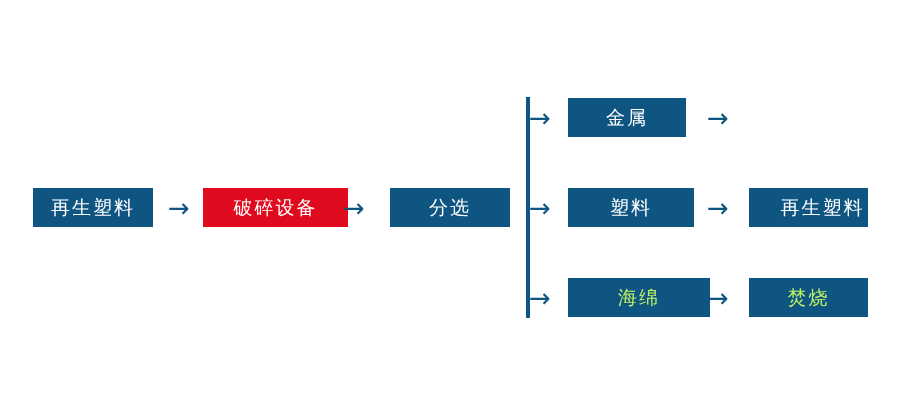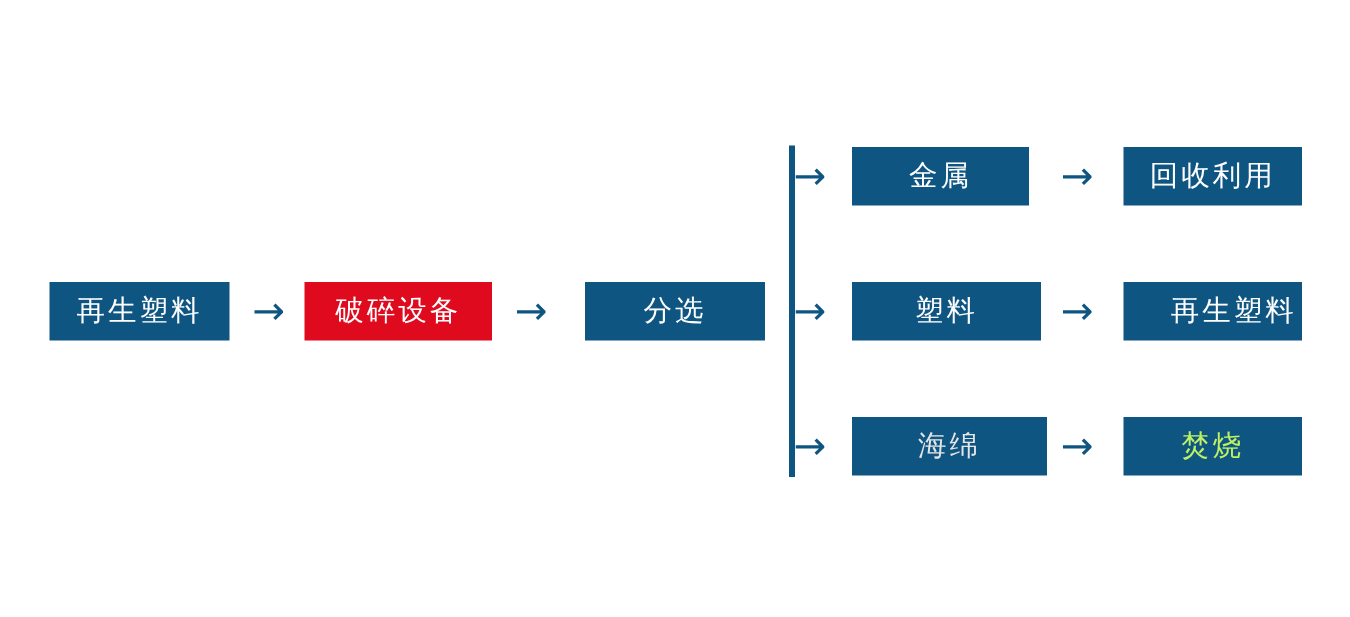--- a/index.html
+++ b/index.html
@@ -65,45 +65,44 @@
 </style>
 </head>
 <body>
 
 <div id="canvas" style="background: rgb(255, 255, 255);">
 
   <div class="node blue" style="left: 33px; top: 188px; width: 120px; height: 39px; background: rgb(15, 85, 130); color: rgb(255, 255, 255);">再生塑料</div>
 
   <div class="arrow" style="left: 163px; top: 188px; width: 32px; height: 39px; color: rgb(15, 85, 130);">→</div>
 
-  <div class="node red" style="left: 203px; top: 188px; width: 125px; height: 39px; background: rgb(224, 10, 30); color: rgb(255, 255, 255);">破碎设备</div>
+  <div class="node red" style="left: 203px; top: 188px; width: 145px; height: 39px; background: rgb(224, 10, 30); color: rgb(255, 255, 255);">破碎设备</div>
 
   <div class="arrow" style="left: 338px; top: 188px; width: 32px; height: 39px; color: rgb(15, 85, 130);">→</div>
 
   <div class="node blue" style="left: 379px; top: 188px; width: 120px; height: 39px; background: rgb(15, 85, 130); color: rgb(255, 255, 255); margin-left: 11px;">分选</div>
 
   <div class="vline" style="left: 526px; top: 97px; width: 4px; height: 221px; background: rgb(15, 85, 130);"></div>
 
   <div class="branch-arrow" style="left: 529px; top: 98px; width: 38px; height: 39px; color: rgb(15, 85, 130);">→</div>
 
   <div class="node blue" style="left: 568px; top: 98px; width: 118px; height: 39px; background: rgb(15, 85, 130); color: rgb(255, 255, 255);">金属</div>
 
   <div class="arrow" style="left: 695px; top: 98px; width: 46px; height: 39px; color: rgb(15, 85, 130);">→</div>
 
-  <div class="node blue" style="left: 749px; top: 98px; width: 119px; height: 39px; background: rgb(15, 85, 130); color: rgb(255, 255, 255);">回收利用</div>
 
   <div class="branch-arrow" style="left: 529px; top: 188px; width: 38px; height: 39px; color: rgb(15, 85, 130);">→</div>
 
   <div class="node blue" style="left: 568px; top: 188px; width: 126px; height: 39px; background: rgb(15, 85, 130); color: rgb(255, 255, 255);">塑料</div>
 
   <div class="arrow" style="left: 695px; top: 188px; width: 46px; height: 39px; color: rgb(15, 85, 130);">→</div>
 
   <div class="node blue" style="left: 749px; top: 188px; width: 119px; height: 39px; background: rgb(15, 85, 130); color: #ffffff; padding-left: 28px;">再生塑料</div>
 
   <div class="branch-arrow" style="left: 529px; top: 278px; width: 38px; height: 39px; color: rgb(15, 85, 130);">→</div>
 
-  <div class="node blue" style="left: 568px; top: 278px; width: 130px; height: 39px; background: rgb(15, 85, 130); color: #e5e5e5; font-family: Liberation Serif, serif;">海绵</div>
+  <div class="node blue" style="left: 568px; top: 278px; width: 142px; height: 39px; background: rgb(15, 85, 130); color: #bef264; font-family: Liberation Serif, serif;">海绵</div>
 
   <div class="arrow" style="left: 695px; top: 278px; width: 46px; height: 39px; color: rgb(15, 85, 130);">→</div>
 
   <div class="node blue" style="left: 749px; top: 278px; width: 119px; height: 39px; background: rgb(15, 85, 130); color: #bef264;">焚烧</div>
 
 </div>
 
 </body></html>

